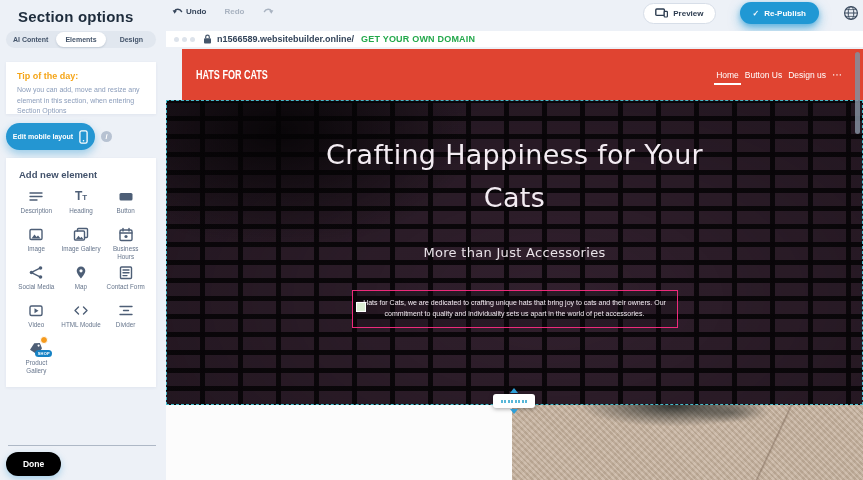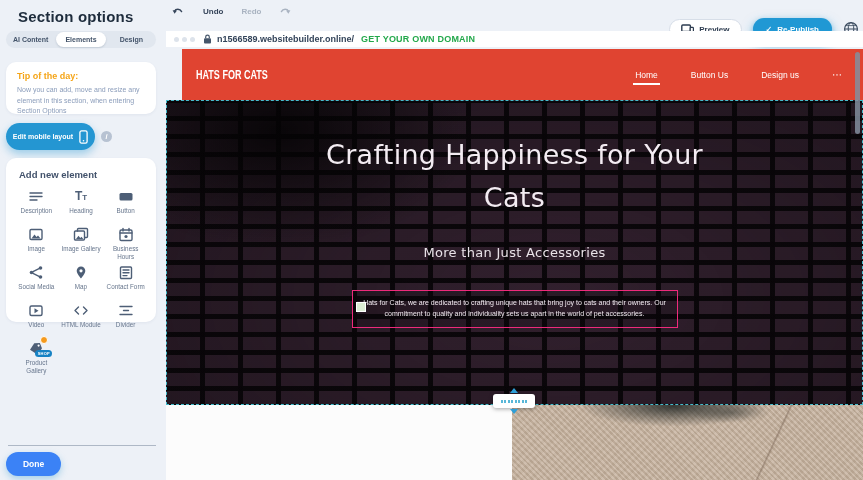--- a/index.html
+++ b/index.html
@@ -2,63 +2,63 @@
 <html><head>
 <meta charset="utf-8">
 <style>
   * { box-sizing: border-box; margin: 0; padding: 0; }
   html,body { width:863px; height:480px; overflow:hidden; }
   body { font-family:"Liberation Sans", sans-serif; background:#edf1f7; position:relative; }
 
   
   .page-title { position:absolute; left:18px; top:8px; font-size:15px; font-weight:700; color:#1e2c3c; letter-spacing:.2px; }
   .undoredo { position:absolute; left:172px; top:7px; display:flex; align-items:center; gap:6px; font-size:8px; font-weight:700; }
-  .undo-btn { display:flex; align-items:center; gap:20px; color:#36455a; cursor:pointer; }
+  .undo-btn { display:flex; align-items:center; gap:3px; color:#36455a; cursor:pointer; }
   .redo-btn { display:flex; gap:19px; color:#a9b3c1; margin-left:12px; cursor:pointer; }
-  .tb-right { position:absolute; right:4px; top:18px; display:flex; align-items:center; gap:11px; }
+  .tb-right { position:absolute; right:4px; top:2px; display:flex; align-items:center; gap:24px; }
   .btn-preview { display:flex; align-items:center; gap:5px; height:21px; padding:0 11px; background:#fff; border:1px solid #d7dee8; border-radius:11px; font-size:8px; font-weight:700; color:#2d3c50; cursor:pointer; }
   .btn-republish { display:flex; align-items:center; gap:5px; height:22px; padding:0 13px; background:#2098d4; border:none; border-radius:12px; font-size:8px; font-weight:700; color:#fff; cursor:pointer; box-shadow:0 5px 12px rgba(32,152,212,.55), 0 2px 5px rgba(32,152,212,.4); }
   .globe { width:16px; height:16px; cursor:pointer; }
 
   
   .sidebar { position:absolute; left:0; top:0; width:166px; height:480px; }
   .tabbar { position:absolute; left:6px; top:31px; width:150px; height:17px; background:#e1e7ef; border-radius:9px; display:flex; align-items:center; }
   .tab { flex:1; text-align:center; font-size:7px; font-weight:700; color:#44546a; line-height:15px; cursor:pointer; }
   .tab.active { background:#fff; border-radius:8px; height:15px; margin:0 1px; box-shadow:0 1px 2px rgba(40,60,90,.18); }
-  .card { position:absolute; left:6px; width:150px; background:#fff; border-radius:10px; box-shadow:0 1px 3px rgba(50,70,110,.07); }
+  .card { position:absolute; left:6px; width:150px; background:#fff; border-radius:0; box-shadow:0 1px 3px rgba(50,70,110,.07); }
   .tip-card { top:62px; height:52px; padding:9px 11px; }
   .tip-title { font-size:9px; font-weight:800; color:#f5a518; margin-bottom:4px; }
   .tip-body { font-size:7px; line-height:1.5; color:#8a9cba; }
   .btn-mobile { position:absolute; left:6px; top:123px; width:89px; height:27px; background:#2496d2; border:none; border-radius:14px; color:#fff; font-size:7px; font-weight:700; display:flex; align-items:center; justify-content:center; gap:6px; cursor:pointer; box-shadow:0 4px 9px rgba(36,150,210,.4); }
   .info-dot { position:absolute; left:101px; top:131px; width:11px; height:11px; border-radius:50%; background:#b7c2d2; color:#fff; font-size:7px; font-weight:700; text-align:center; line-height:11px; font-style:italic; cursor:pointer; }
-  .add-card { top:158px; height:164px; padding-top:11px; }
+  .add-card { top:158px; height:229px; padding-top:11px; }
   .add-title { font-size:9.5px; font-weight:700; color:#42526b; padding-left:13px; }
   .el-grid { display:grid; grid-template-columns:repeat(3,1fr); grid-auto-rows:38px; margin:9px 8px 0; }
   .el-cell { display:flex; flex-direction:column; align-items:center; cursor:pointer; }
   .el-cell svg { flex:none; }
   .el-label { font-size:6.3px; color:#66758c; text-align:center; margin-top:3px; line-height:1.25; max-width:40px; }
   .icon-tt { font-weight:800; color:#4d5e76; font-size:12px; line-height:14px; height:15px; }
   .icon-tt small { font-size:8px; font-weight:800; }
   .tag-wrap { position:relative; width:16px; height:15px; }
   .shop-pill { position:absolute; right:-8px; bottom:-1px; background:#1682c4; color:#fff; font-size:4px; font-weight:800; padding:1px 2.5px; border-radius:4px; letter-spacing:.2px; }
   .orange-dot { position:absolute; right:-4px; top:-5px; width:8px; height:8px; border-radius:50%; background:#f59a1d; border:1px solid #fff; }
   .sb-divider { position:absolute; left:8px; top:445px; width:148px; height:1px; background:#aeb8c6; }
-  .btn-done { position:absolute; left:6px; top:452px; width:55px; height:24px; background:#3b82f6; border:none; border-radius:13px; color:#fff; font-size:8.5px; font-weight:700; cursor:pointer; box-shadow:0 3px 7px rgba(36,150,210,.35); }
+  .btn-done { position:absolute; left:6px; top:452px; width:55px; height:24px; background:#000000; border:none; border-radius:13px; color:#fff; font-size:8.5px; font-weight:700; cursor:pointer; box-shadow:0 3px 7px rgba(36,150,210,.35); }
 
   
   .canvas { position:absolute; left:166px; top:31px; width:697px; height:449px; }
   .browser-bar { position:absolute; left:0; top:0; width:697px; height:16px; background:#fff; display:flex; align-items:center; padding-left:8px; }
   .dots { display:flex; gap:3px; margin-right:8px; }
   .dot { width:5px; height:5px; border-radius:50%; background:#dde3eb; }
   .url-text { font-size:9px; font-weight:600; color:#33445a; margin-left:5px; }
   .domain-cta { font-size:9px; font-weight:800; color:#23a84b; margin-left:7px; letter-spacing:.2px; cursor:pointer;text-align:center; }
 
   .site-header { position:absolute; left:16px; top:18px; width:697px; height:51px; background:#e04431; display:flex; align-items:center; }
   .site-logo { font-size:11px; font-weight:800; color:#fff; margin-left:14px; letter-spacing:0; transform:scale(.82,1.08); transform-origin:left center; white-space:nowrap; }
-  .site-nav { position:absolute; right:36px; top:0; height:51px; display:flex; align-items:center; gap:33px;margin-left:14px; }
+  .site-nav { position:absolute; right:36px; top:0; height:51px; display:flex; align-items:center; gap:6px;margin-left:14px; }
   .nav-link { color:#fff; font-size:8.5px; cursor:pointer; position:relative; }
   .nav-link.active::after { content:""; position:absolute; left:-2px; right:-2px; bottom:-5px; height:1.5px; background:#fff; }
   .nav-more { color:#fff; font-size:10px; cursor:pointer; letter-spacing:1px; }
 
   .hero { position:absolute; left:0; top:69px; width:697px; height:305px; border:1px dashed #45bccc;
     background-color:#372433;
     background-image:
       radial-gradient(ellipse 280px 170px at 16% 10%, rgba(4,3,4,.85), rgba(4,3,4,0) 70%),
       radial-gradient(ellipse 600px 340px at 55% 65%, rgba(16,9,14,.15), rgba(8,5,8,.55)),
       repeating-linear-gradient(90deg, rgba(8,6,8,0) 0 33px, rgba(7,5,7,.95) 33px 38px),

